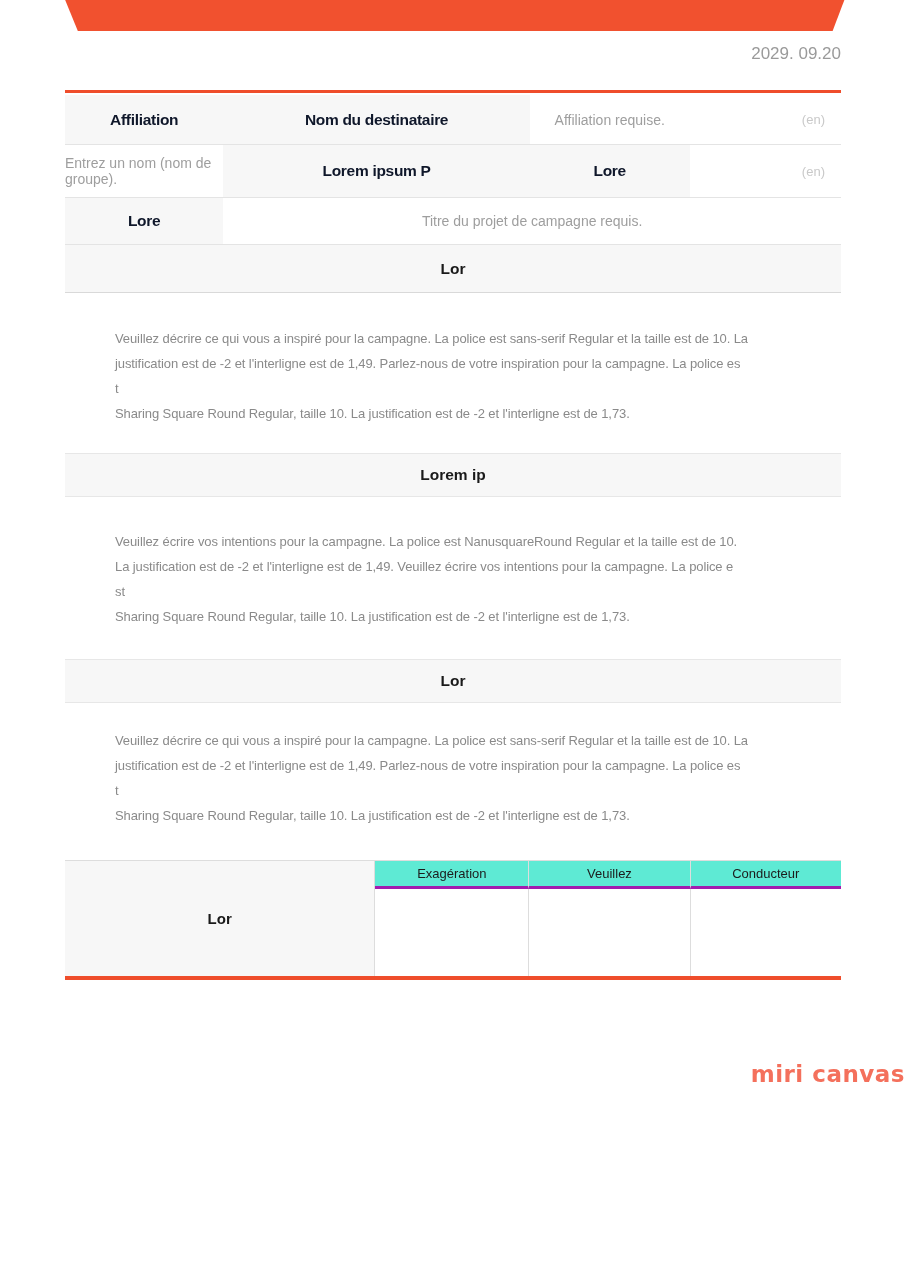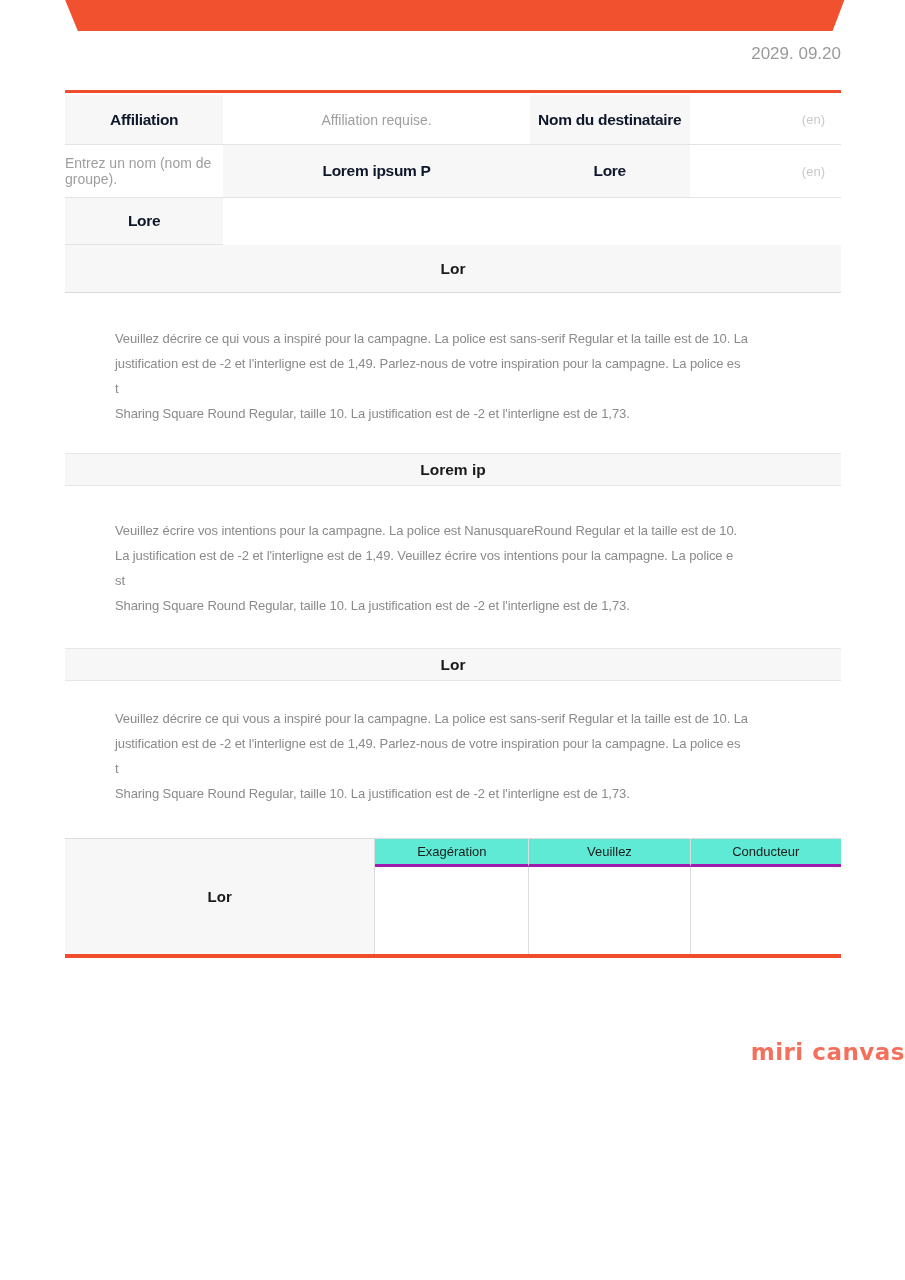--- a/index.html
+++ b/index.html
@@ -55,21 +55,21 @@
   
   .paragraph { margin-top: 33px; padding-left: 50px; }
   .paragraph.p2 { margin-top: 32px; }
   .paragraph.p3 { margin-top: 25px; }
   .paragraph .pline {
     font-size: 13px; color: #8A8A8A; line-height: 25px;
     letter-spacing: -0.1px; white-space: nowrap;
   }
 
   .section-band {
-    margin-top: 27px; height: 33px;
+    margin-top: 27px; height: 44px;
     background: #F7F7F7;
     border-top: 1px solid #E7E7E7; border-bottom: 1px solid #E7E7E7;
     display: flex; align-items: center; justify-content: center;
     font-weight: bold; font-size: 15.5px; color: #1A1A1A;
   }
   .section-band.b3 { margin-top: 30px; }
 
   
   .schedule-table {
     margin-top: 32px;
@@ -106,30 +106,31 @@
 
 <div class="banner"></div>
 
 <div class="content">
 
   <div class="doc-date">2029. 09.20</div>
 
   <div class="info-table">
 
     <div class="cell cell-label rb">Affiliation</div>
+    <div class="cell cell-label rb">Nom du destinataire</div>
     <div class="cell cell-input rb">Affiliation requise.</div>
-    <div class="cell cell-label rb">Nom du destinataire</div>
     <div class="cell cell-lang rb">(en)</div>
 
     <div class="cell cell-input rb">Entrez un nom (nom de groupe).</div>
     <div class="cell cell-label rb">Lorem ipsum P</div>
     <div class="cell cell-label rb">Lore</div>
     <div class="cell cell-lang rb">(en)</div>
 
     <div class="cell cell-label rb">Lore</div>
+    <div class="cell cell-input rb span-rest">Titre du projet de campagne requis.</div>
 
     <div class="cell band-cell span-all">Lor</div>
   </div>
 
   <div class="paragraph">
     <div class="pline">Veuillez décrire ce qui vous a inspiré pour la campagne. La police est sans-serif Regular et la taille est de 10. La</div>
     <div class="pline">justification est de -2 et l'interligne est de 1,49. Parlez-nous de votre inspiration pour la campagne. La police es</div>
     <div class="pline">t</div>
     <div class="pline">Sharing Square Round Regular, taille 10. La justification est de -2 et l'interligne est de 1,73.</div>
   </div>

